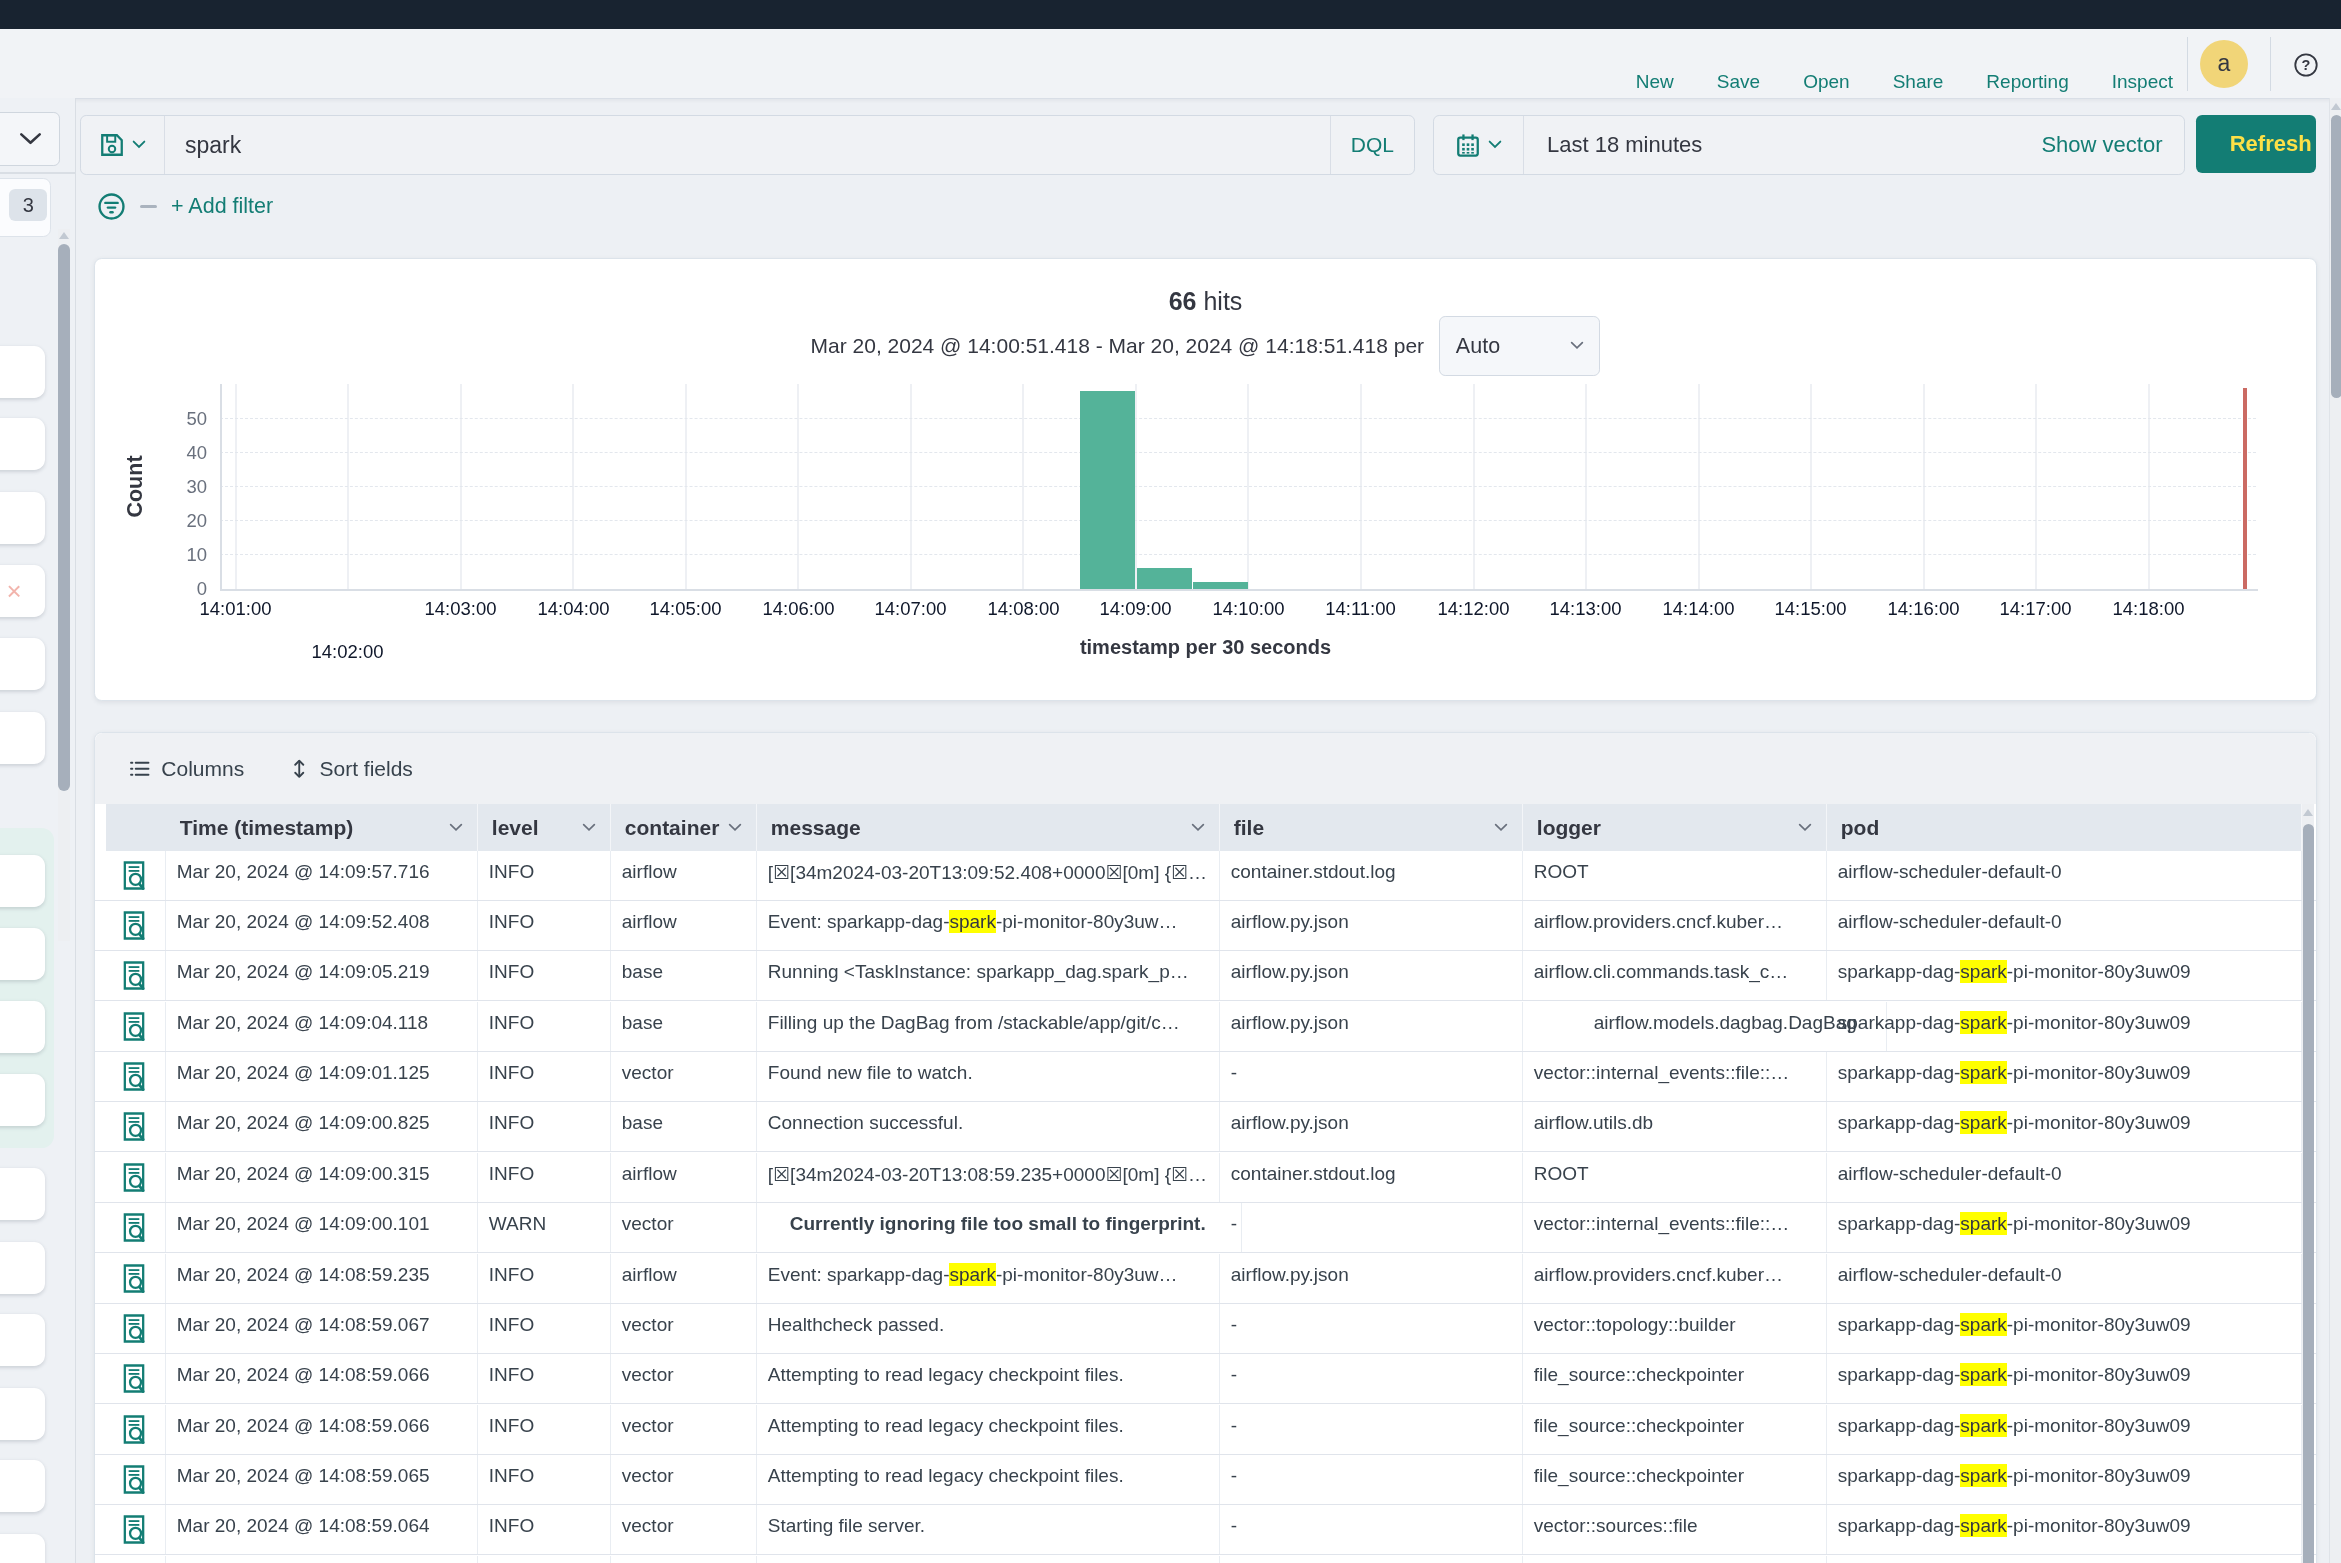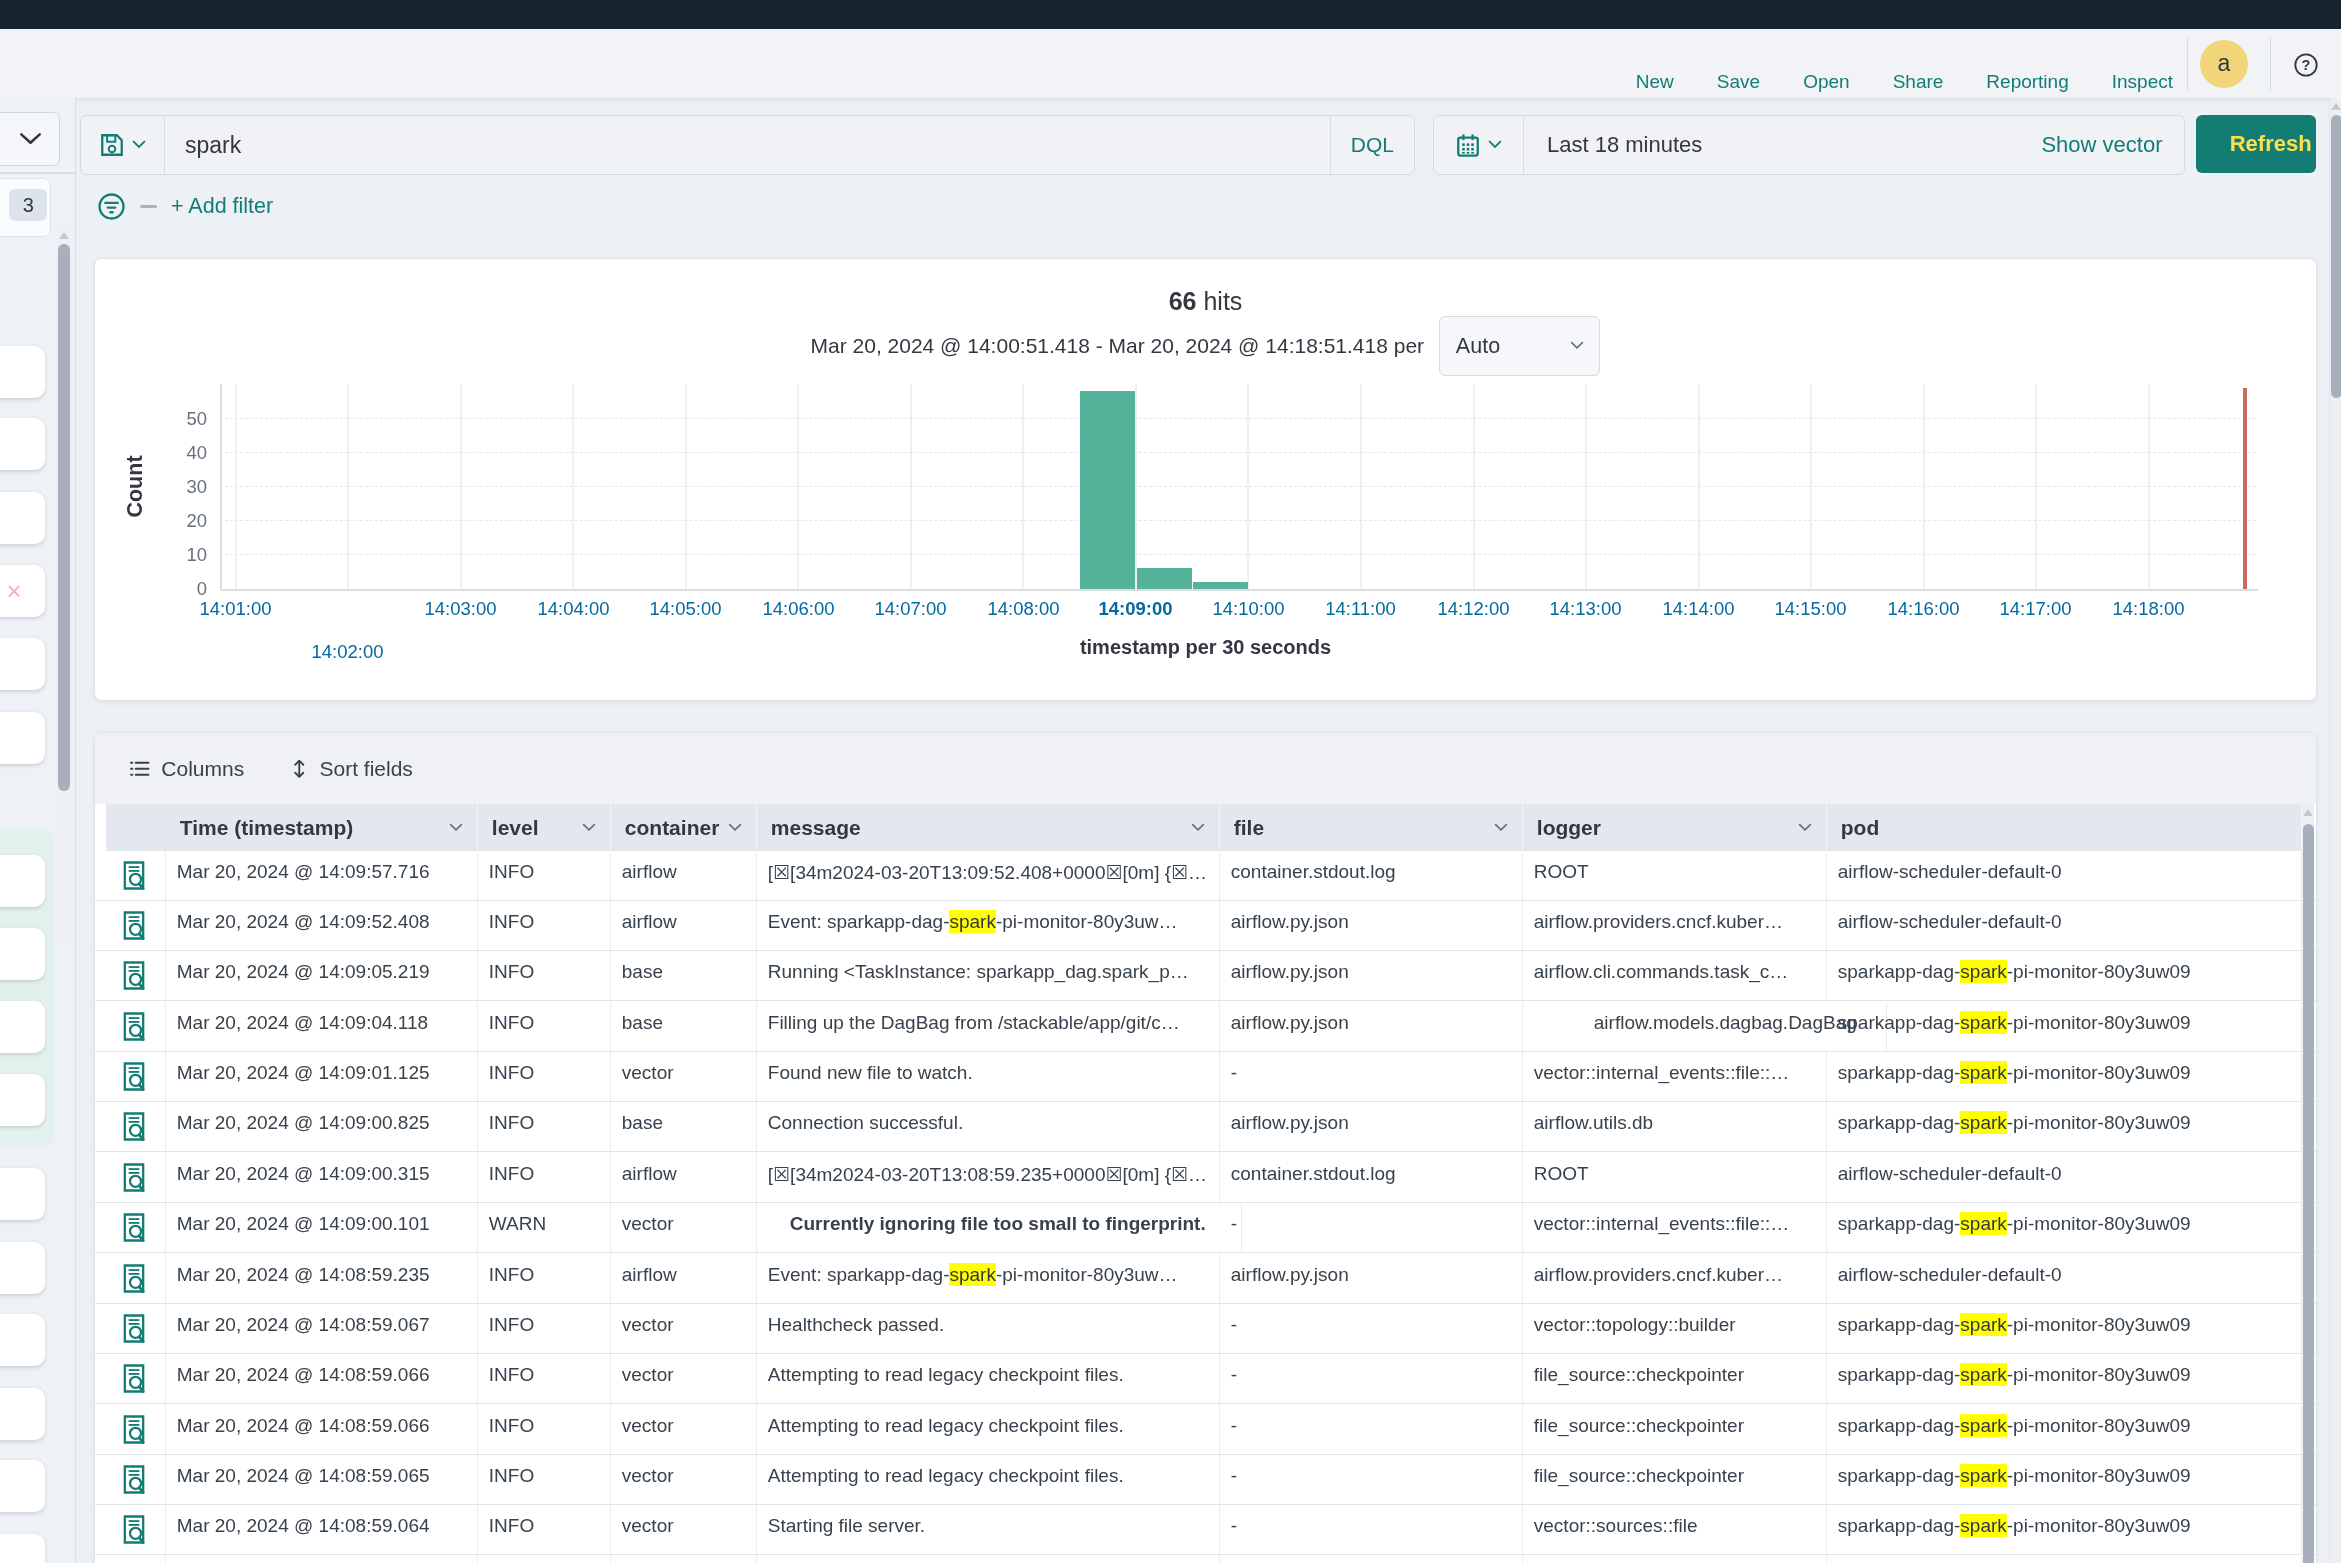--- a/index.html
+++ b/index.html
@@ -62,21 +62,21 @@
   .subtl .rng{font-size:21px;color:#343741;}
   .select{width:161px;height:60px;background:#f5f7fa;border:1.5px solid #d3dae3;border-radius:6.2px;
     display:flex;align-items:center;justify-content:space-between;padding:0 15.4px;box-sizing:border-box;
     font-size:21.5px;color:#343741;cursor:pointer;}
   .gridline-v{position:absolute;width:1.5px;background:#eef0f4;}
   .gridline-h{position:absolute;height:0;border-top:1.5px dashed #e3e7ed;}
   .axisline{position:absolute;background:#d9dee5;}
   .bar{position:absolute;background:var(--barcolor);}
   .marker{position:absolute;width:3.8px;background:var(--markercolor);}
   .ytick{position:absolute;width:54px;text-align:right;font-size:18.5px;color:#69707d;}
-  .xtick{position:absolute;width:115px;text-align:center;font-size:18.5px;color:#0369a1;}
+  .xtick{position:absolute;width:115px;text-align:center;font-size:18.5px;color:#0f172a;}
   .countlbl{position:absolute;font-size:21.5px;font-weight:bold;color:#343741;transform:rotate(-90deg);transform-origin:center;}
   .caption{position:absolute;left:0;width:100%;text-align:center;font-size:20px;font-weight:bold;color:#343741;}
   
   .toolbar{position:absolute;left:0;top:0;width:100%;height:71px;background:#eff1f4;
     border-radius:7.7px 7.7px 0 0;display:flex;align-items:center;gap:46px;padding-left:34px;box-sizing:border-box;}
   .tbtn{display:flex;align-items:center;gap:10.8px;font-size:21px;color:#37424c;cursor:pointer;}
   .gridhead{position:absolute;top:71px;height:47px;background:#e3e8ee;}
   .hcell{position:absolute;top:0;height:47px;display:flex;align-items:center;justify-content:space-between;
     padding:0 14px;box-sizing:border-box;font-size:21px;font-weight:bold;color:#343741;border-right:1.5px solid #f3f5f8;cursor:pointer;}
   .trow{position:absolute;left:0;width:100%;border-bottom:1.5px solid #e0e4eb;background:#fff;}
@@ -243,21 +243,21 @@
       <div class="xtick" style="left: 421px; top: 339px;">14:04:00</div>
       <div class="gridline-v" style="left: 590px; top: 125px; height: 205px;"></div>
       <div class="xtick" style="left: 533px; top: 339px;">14:05:00</div>
       <div class="gridline-v" style="left: 702px; top: 125px; height: 205px;"></div>
       <div class="xtick" style="left: 646px; top: 339px;">14:06:00</div>
       <div class="gridline-v" style="left: 815px; top: 125px; height: 205px;"></div>
       <div class="xtick" style="left: 758px; top: 339px;">14:07:00</div>
       <div class="gridline-v" style="left: 927px; top: 125px; height: 205px;"></div>
       <div class="xtick" style="left: 871px; top: 339px;">14:08:00</div>
       <div class="gridline-v" style="left: 1040px; top: 125px; height: 205px;"></div>
-      <div class="xtick" style="left: 983px; top: 339px; font-weight: bold;">14:09:00</div>
+      <div class="xtick" style="left: 983px; top: 339px;">14:09:00</div>
       <div class="gridline-v" style="left: 1152px; top: 125px; height: 205px;"></div>
       <div class="xtick" style="left: 1096px; top: 339px;">14:10:00</div>
       <div class="gridline-v" style="left: 1265px; top: 125px; height: 205px;"></div>
       <div class="xtick" style="left: 1208px; top: 339px;">14:11:00</div>
       <div class="gridline-v" style="left: 1378px; top: 125px; height: 205px;"></div>
       <div class="xtick" style="left: 1321px; top: 339px;">14:12:00</div>
       <div class="gridline-v" style="left: 1490px; top: 125px; height: 205px;"></div>
       <div class="xtick" style="left: 1433px; top: 339px;">14:13:00</div>
       <div class="gridline-v" style="left: 1603px; top: 125px; height: 205px;"></div>
       <div class="xtick" style="left: 1546px; top: 339px;">14:14:00</div>

